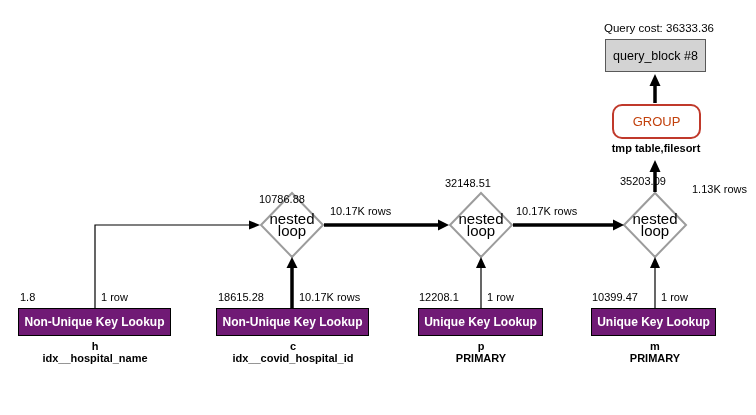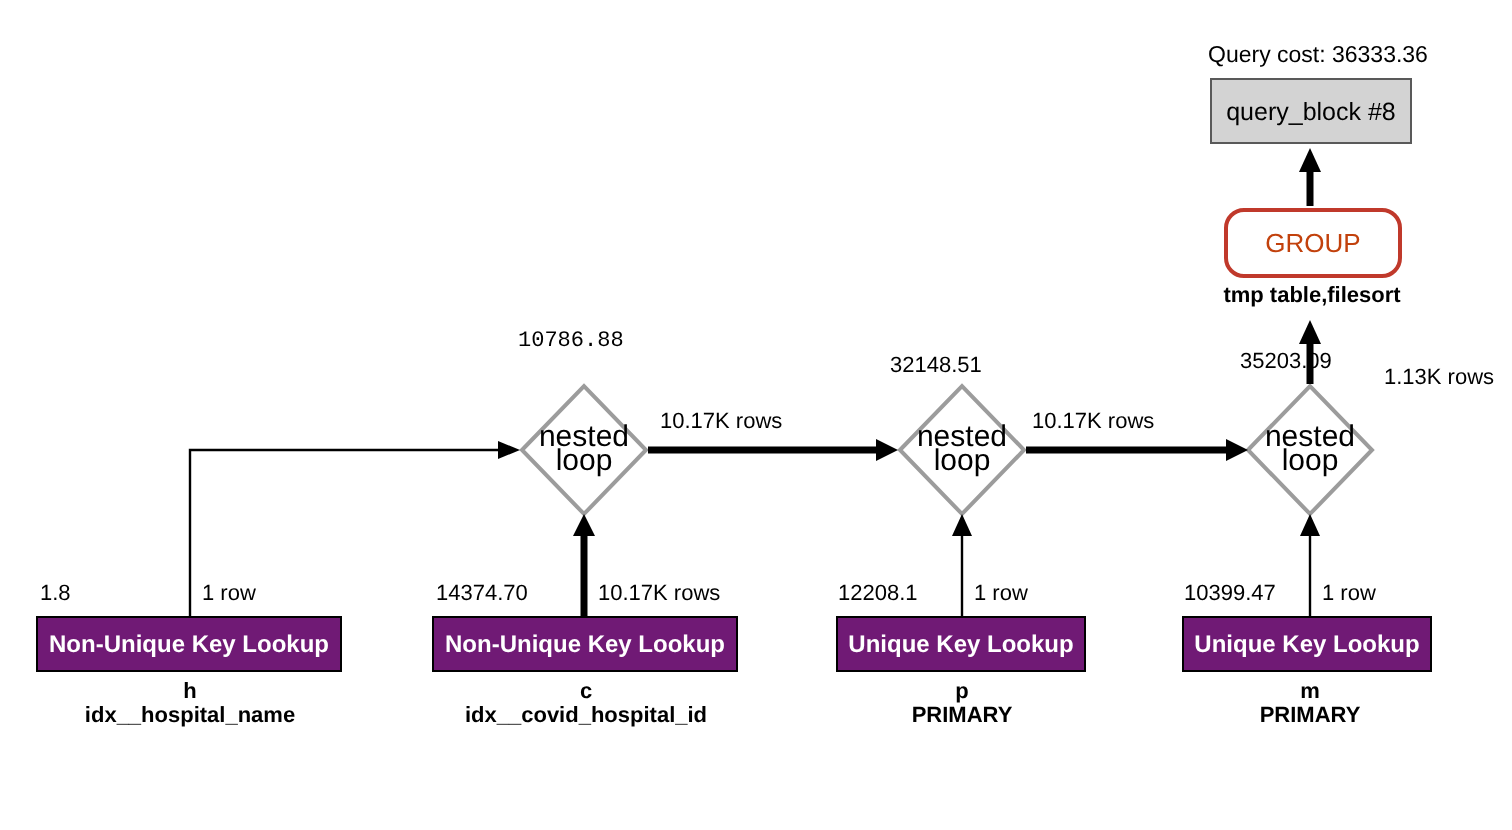--- a/index.html
+++ b/index.html
@@ -73,21 +73,21 @@
   <div class="lbl" style="left:604px; top:22px; font-size:11.5px;">Query cost: 36333.36</div>
   <div class="query-block">
     <span>query_block #8</span>
   </div>
 
   <div class="group-box">
     <span>GROUP</span>
   </div>
   <div class="lbl bold centered" style="left:656px; top:142px;">tmp table,filesort</div>
 
-  <div class="lbl" style="left:259px; top:165px;font-family:Liberation Mono, monospace;">10786.88</div>
+  <div class="lbl" style="left:259px; top:193px;">10786.88</div>
   <div class="lbl" style="left:445px; top:177px;">32148.51</div>
   <div class="lbl" style="left:620px; top:175px;">35203.09</div>
 
   <div class="lbl" style="left:330px; top:205px;">10.17K rows</div>
   <div class="lbl" style="left:516px; top:205px;">10.17K rows</div>
   <div class="lbl" style="left:658px; top:183px;padding-left:34px;">1.13K rows</div>
 
   <div class="diamond-label" style="left:261px; top:213px;">nested
 loop</div>
   <div class="diamond-label" style="left:450px; top:213px;">nested
@@ -96,21 +96,21 @@
 loop</div>
 
   <div class="lbl" style="left:20px; top:291px;">1.8</div>
   <div class="lbl" style="left:101px; top:291px;">1 row</div>
   <div class="op-box" style="left:18px; top:308px; width:151px;">
     <span>Non-Unique Key Lookup</span>
   </div>
   <div class="lbl bold centered" style="left:95px; top:340px;">h</div>
   <div class="lbl bold centered" style="left:95px; top:352px;">idx__hospital_name</div>
 
-  <div class="lbl" style="left:218px; top:291px;">14374.70</div>
+  <div class="lbl" style="left:218px; top:291px;">18615.28</div>
   <div class="lbl" style="left:299px; top:291px;">10.17K rows</div>
   <div class="op-box" style="left:216px; top:308px; width:151px;">
     <span>Non-Unique Key Lookup</span>
   </div>
   <div class="lbl bold centered" style="left:293px; top:340px;">c</div>
   <div class="lbl bold centered" style="left:293px; top:352px;">idx__covid_hospital_id</div>
 
   <div class="lbl" style="left:419px; top:291px;">12208.1</div>
   <div class="lbl" style="left:487px; top:291px;">1 row</div>
   <div class="op-box" style="left:418px; top:308px; width:123px;">

